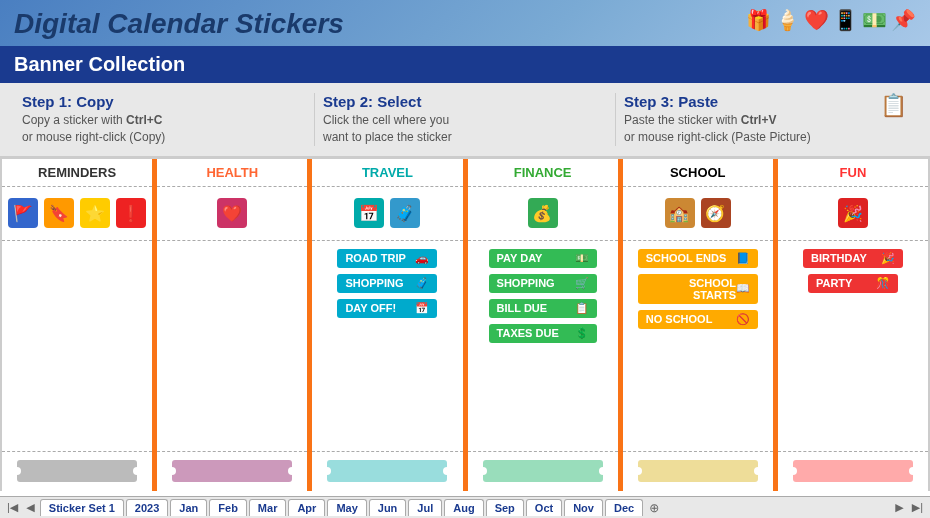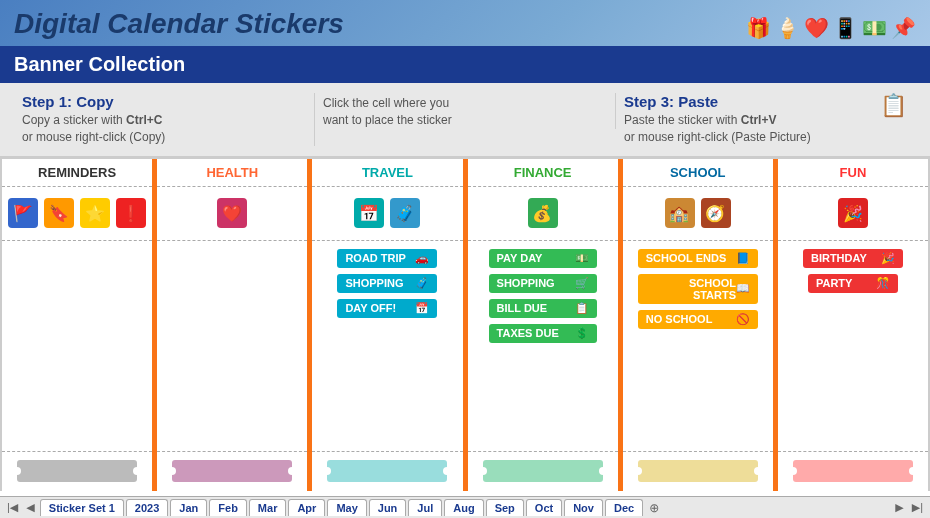--- a/index.html
+++ b/index.html
@@ -2,21 +2,21 @@
 <html><head>
   <meta charset="utf-8">
   <style>
     * { margin: 0; padding: 0; box-sizing: border-box; }
     body { width: 930px; height: 518px; font-family: Arial, sans-serif; overflow: hidden; background: #fff; }
 
     
     .header-top {
       background: linear-gradient(135deg, #4a7fc1 0%, #7aaad4 60%, #a8c8e8 100%);
       padding: 8px 14px 6px;
-      display: flex; align-items: flex-end;
+      display: flex; align-items: flex-start;
     }
     .header-title {
       font-size: 28px; font-weight: bold; color: #1a3a6b;
       font-style: italic;
     }
     .header-icons {
       margin-left: auto; display: flex; gap: 4px; align-items: center;
     }
     .header-banner {
       background: #1a3a8f;
@@ -189,20 +189,24 @@
 
   <div class="steps-bar">
     <div class="step-item">
       <div class="step-label">
         <span style="color:#1a3a8f;">Step 1:</span>
         <span>Copy</span>
       </div>
       <div class="step-desc">Copy a sticker with <b>Ctrl+C</b><br>or mouse right-click (Copy)</div>
     </div>
     <div class="step-item">
+      <div class="step-label">
+        <span style="color:#1a3a8f;">Step 2:</span>
+        <span>Select</span>
+      </div>
       <div class="step-desc">Click the cell where you<br>want to place the sticker</div>
     </div>
     <div class="step-item" style="display:flex;align-items:flex-start;justify-content:space-between;">
       <div>
         <div class="step-label">
           <span style="color:#1a3a8f;">Step 3:</span>
           <span>Paste</span>
         </div>
         <div class="step-desc">Paste the sticker with <b>Ctrl+V</b><br>or mouse right-click (Paste Picture)</div>
       </div>
@@ -284,21 +288,21 @@
           <span>TAXES DUE</span>
           <span>💲</span>
         </div>
       </div>
       <div class="col-bottom">
         <div class="ticket ticket-mint"></div>
       </div>
     </div>
 
     <div class="col col-school">
-      <div class="col-header" style="color:#0369a1;font-weight:bold;">SCHOOL</div>
+      <div class="col-header" style="color:#000000;font-weight:bold;">SCHOOL</div>
       <div class="col-icons">
         <div class="icon-box" style="background:#cc8833;">🏫</div>
         <div class="icon-box" style="background:#aa4422;">🧭</div>
       </div>
       <div class="col-stickers">
         <div class="sticker sticker-school" style="width:120px;">
           <span>SCHOOL ENDS</span>
           <span>📘</span>
         </div>
         <div class="sticker sticker-school" style="width:120px;text-align:right;">

